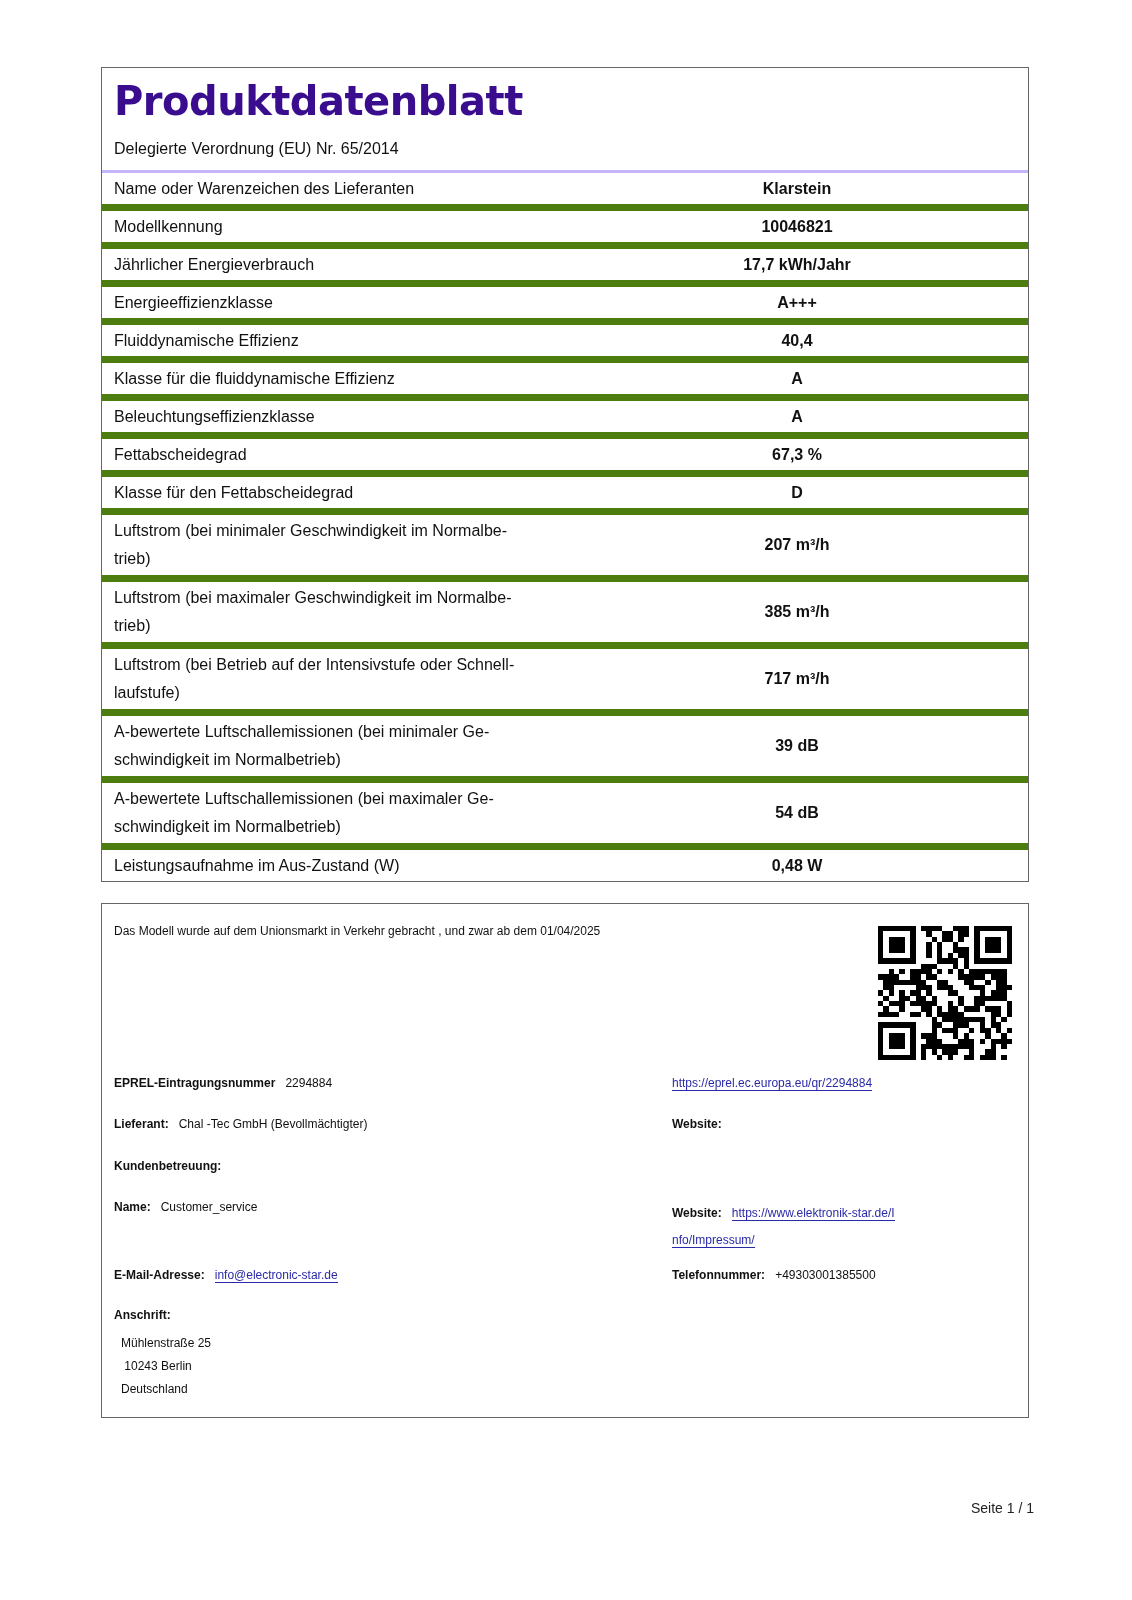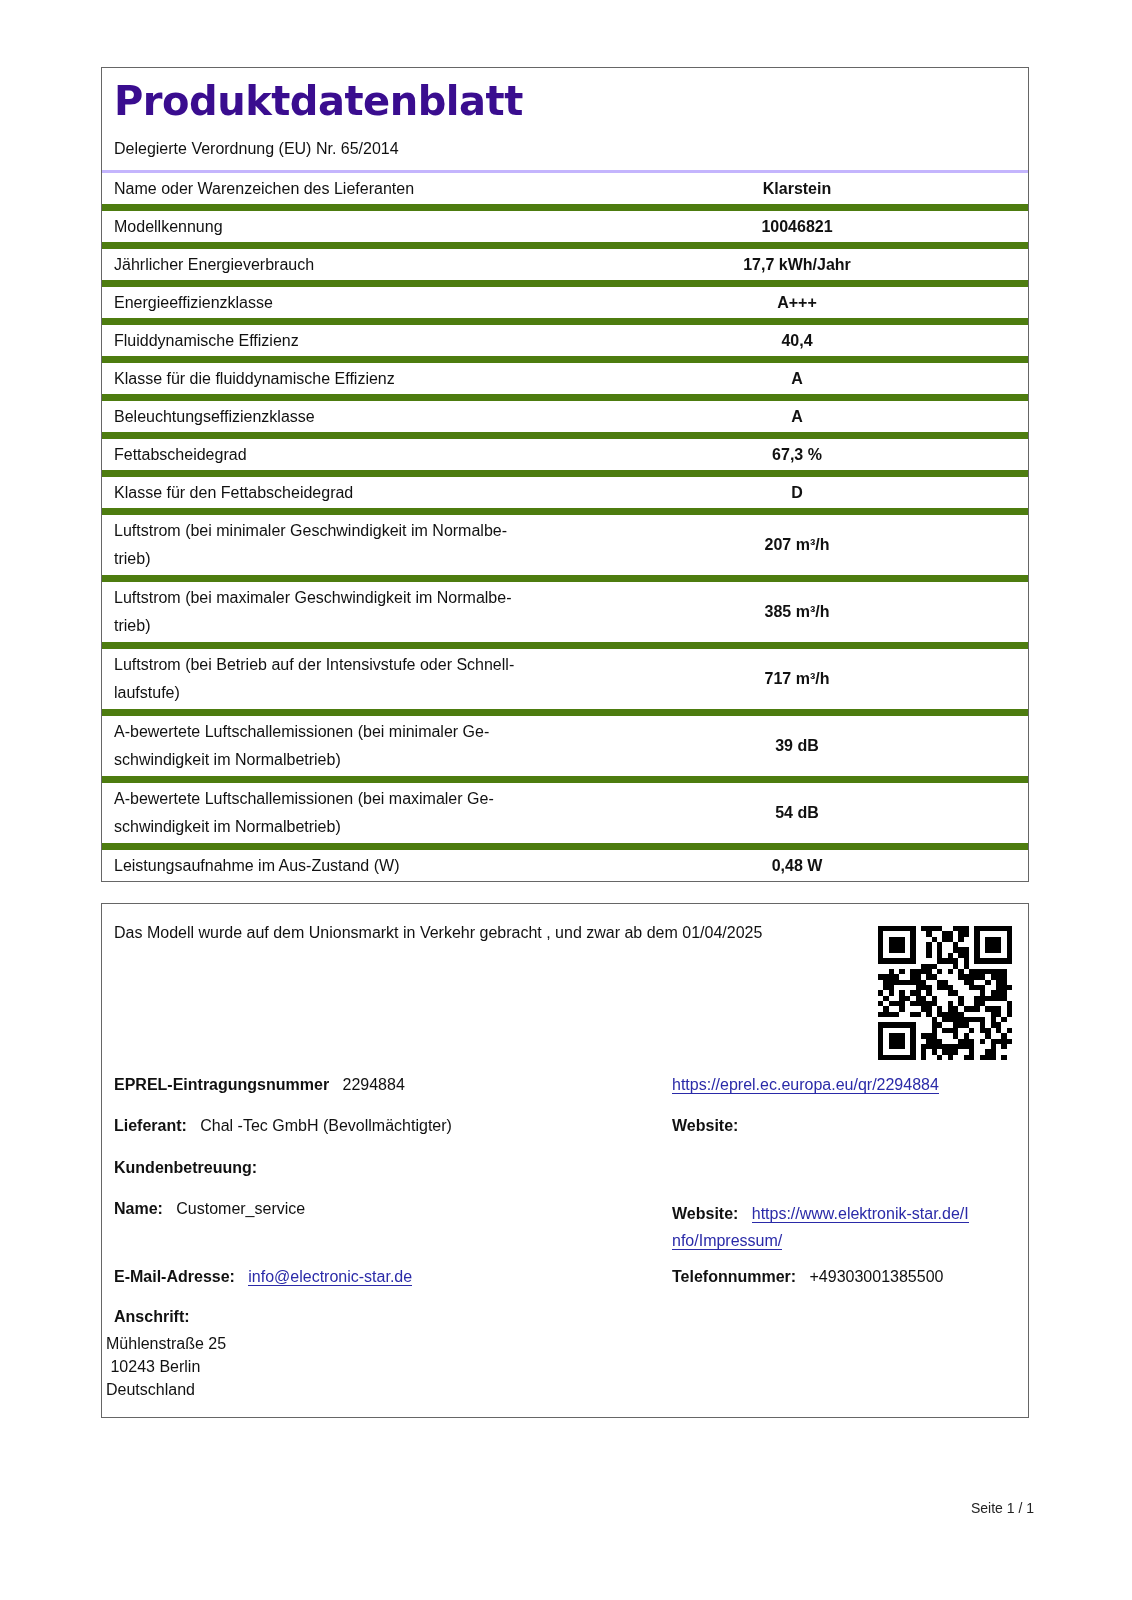--- a/index.html
+++ b/index.html
@@ -6,21 +6,21 @@
   body { width:1132px; height:1600px; position:relative; font-family:"Liberation Sans", sans-serif; color:#111; }
   .sheet { position:absolute; left:101px; top:67px; width:928px; border:1px solid #666; box-sizing:border-box; }
   .title { font-family:"DejaVu Sans", sans-serif; font-weight:bold; color:#3a0d8f; font-size:40px; padding:4px 0 0 12px; height:58px; line-height:58px; letter-spacing:-0.5px; }
   .subtitle { font-size:16px; padding:6px 12px 0 12px; height:34px; line-height:26px; border-bottom:3px solid #c4b5fd; }
   table.specs { width:100%; border-collapse:collapse; font-size:16px; }
   table.specs td { border-top:7px solid #4d7c0f; padding:0 12px; vertical-align:middle; }
   table.specs tr:first-child td { border-top:none; }
   table.specs td.label { width:548px; line-height:28px; height:31px; }
   table.specs td.value { text-align:center; font-weight:bold; padding-right:120px; }
   table.specs tr.two td.label { height:58px; padding-top:1px; padding-bottom:1px; }
-  .info { position:absolute; left:101px; top:903px; width:928px; height:515px; border:1px solid #666; box-sizing:border-box; font-size:16px; }
+  .info { position:absolute; left:101px; top:903px; width:928px; height:515px; border:1px solid #666; box-sizing:border-box; font-size:12px; }
   .abs { position:absolute; white-space:nowrap; }
   .b { font-weight:bold; }
   a.link { color:#2a2aa8; text-decoration:none; border-bottom:1px solid #2a2aa8; }
   .qr { position:absolute; left:776px; top:22px; width:134px; height:134px; }
   .footer { position:absolute; right:98px; top:1500px; font-size:14px; color:#222; }
 </style>
 </head>
 <body>
 
 <div class="sheet">
@@ -379,18 +379,18 @@
   <div class="abs" style="left:12px;top:364px;">
     <span class="b">E-Mail-Adresse:</span>&nbsp;&nbsp;
     <a class="link">info@electronic-star.de</a>
   </div>
   <div class="abs" style="left:570px;top:364px;">
     <span class="b">Telefonnummer:</span>&nbsp;&nbsp;
     <span>+49303001385500</span>
   </div>
 
   <div class="abs b" style="left:12px;top:404px;">Anschrift:</div>
-  <div class="abs" style="left:4px;top:428px;line-height:23px;white-space:pre;"><span>Mühlenstraße 25</span>
+  <div class="abs" style="left:19px;top:428px;line-height:23px;white-space:pre;"><span>Mühlenstraße 25</span>
 <span> 10243 Berlin</span>
 <span>Deutschland</span></div>
 </div>
 
 <div class="footer">Seite 1 / 1</div>
 
 </body></html>

